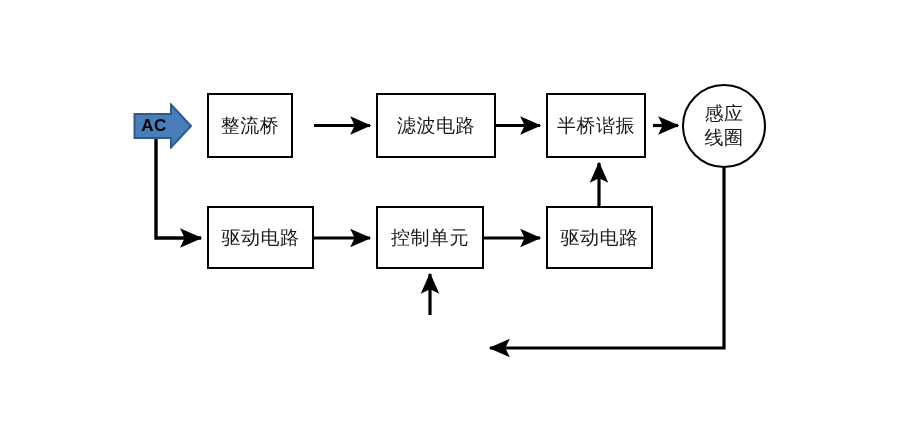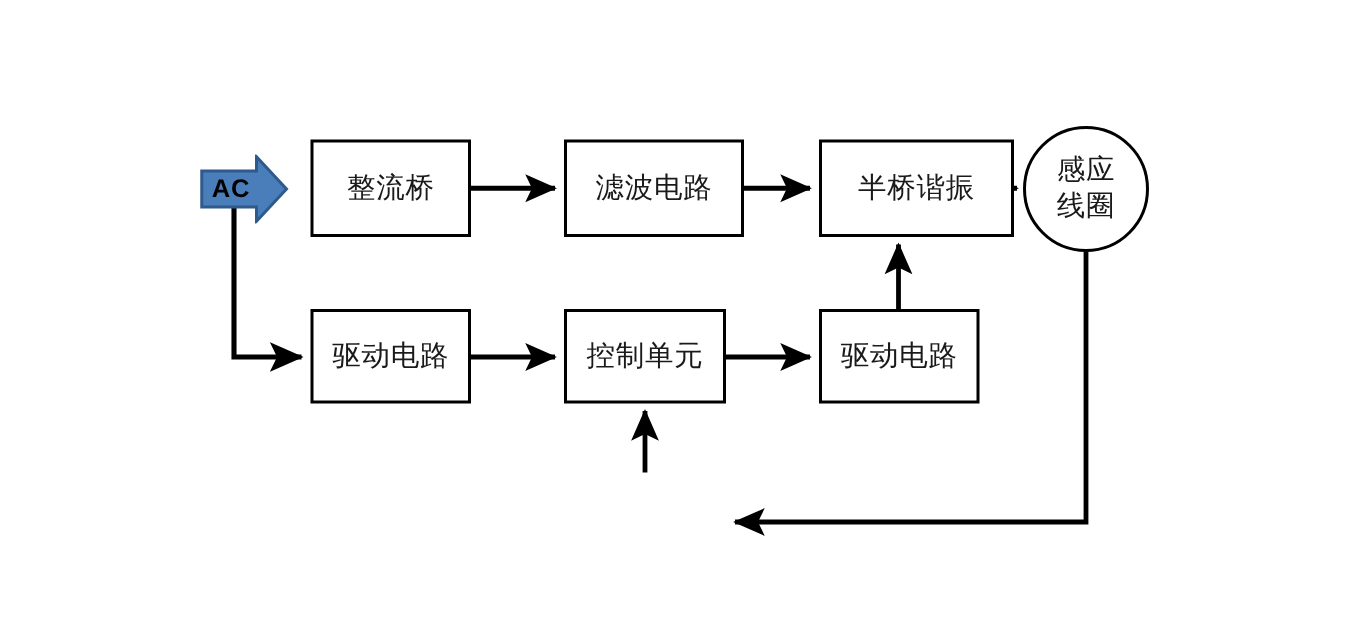--- a/index.html
+++ b/index.html
@@ -43,23 +43,23 @@
   .node.circle {
     border-radius: 50%;
     border-width: 2.5px;
     text-align: right;
   }
   .node .label {
     display: block;
     padding: 0 2px;
   }
   
-  #node-rectifier    { left: 207px; top: 93px;  width: 107px; height: 65px; text-align: right; }
+  #node-rectifier    { left: 207px; top: 93px;  width: 86px; height: 65px; text-align: right; }
   #node-filter       { left: 376px; top: 93px;  width: 120px; height: 65px; }
-  #node-halfbridge   { left: 546px; top: 93px;  width: 130px; height: 65px; }
+  #node-halfbridge   { left: 546px; top: 93px;  width: 100px; height: 65px; }
   #node-coil         { left: 682px; top: 84px;  width: 84px;  height: 84px; }
   #node-auxpower     { left: 207px; top: 206px; width: 107px; height: 63px; }
   #node-controlunit  { left: 376px; top: 206px; width: 108px; height: 63px; }
   #node-driver       { left: 546px; top: 206px; width: 107px; height: 63px; }
   #node-sensor       { left: 376px; top: 315px; width: 108px; height: 66px; }
 
   
   #node-ac {
     position: absolute;
     left: 133px;

